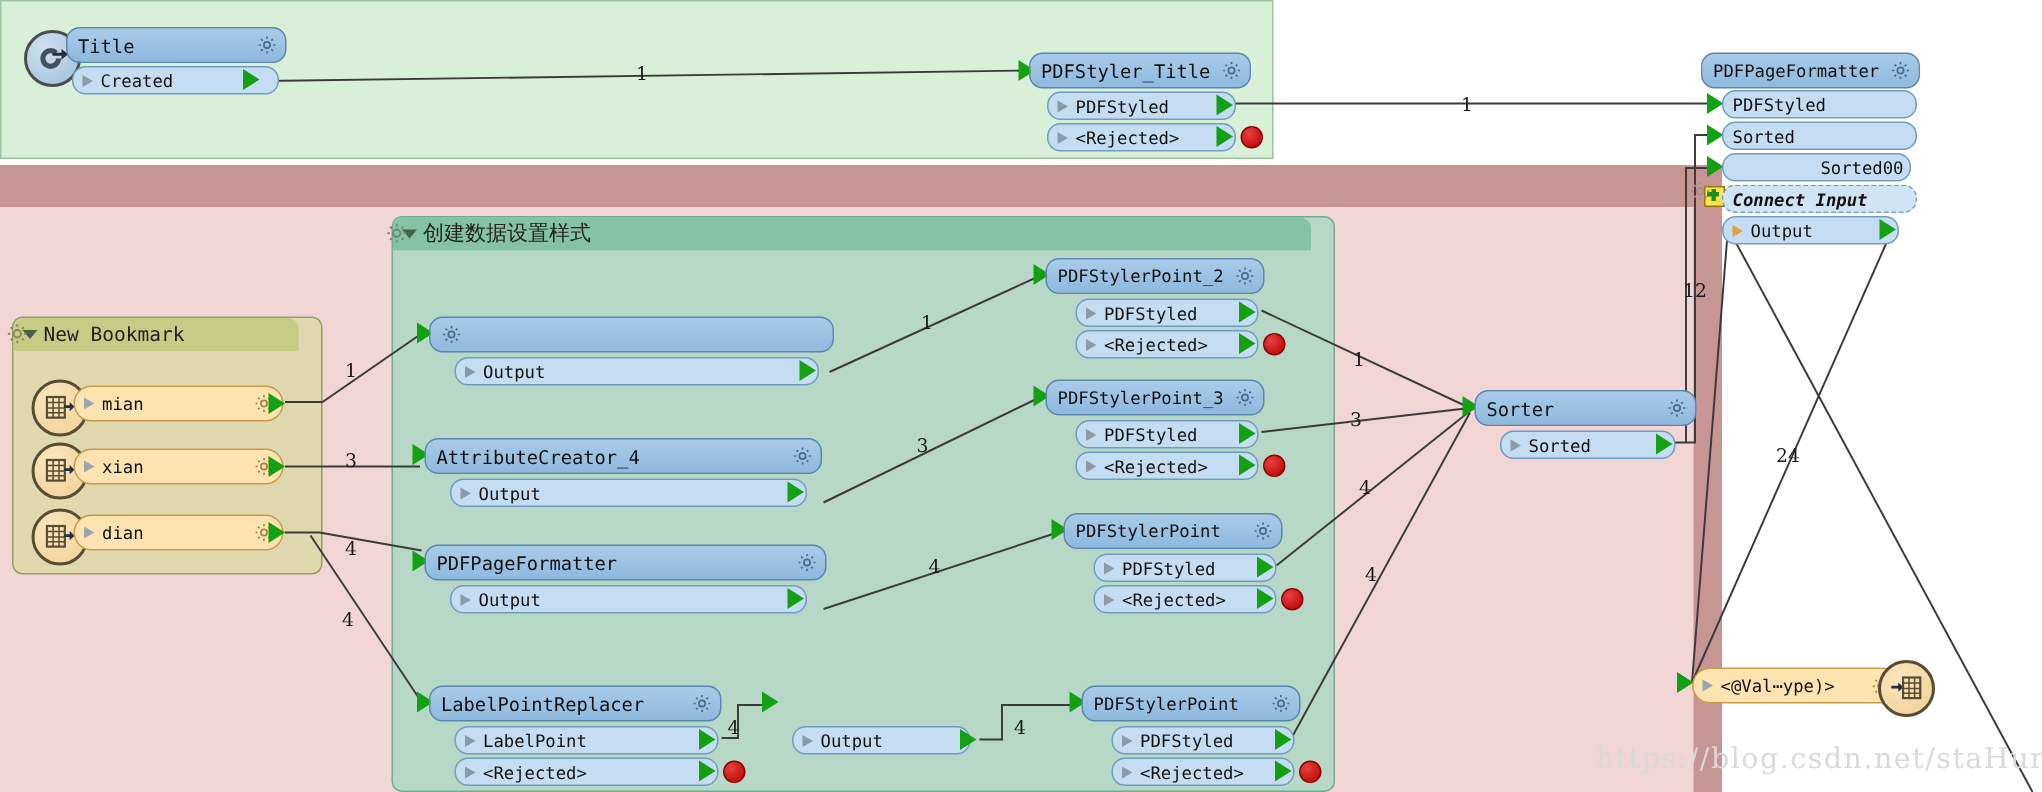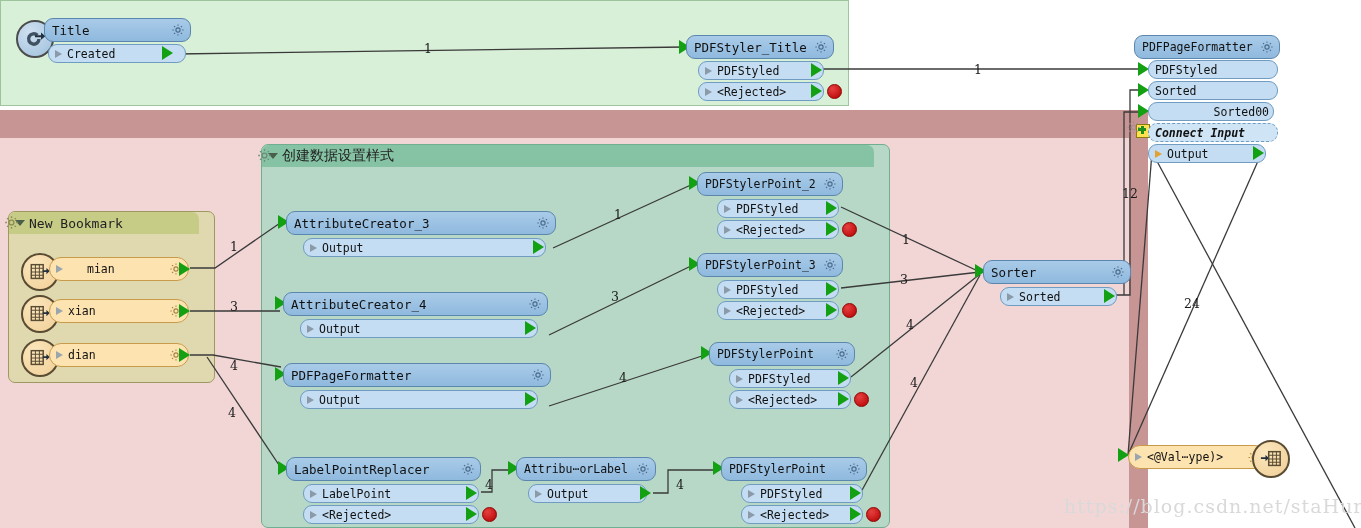--- a/index.html
+++ b/index.html
@@ -281,21 +281,21 @@
   <div class="node" style="left:21px;top:253px;width:170px;height:32px;">
     <div class="badge tan" style="left:0px;top:0px;">
       <svg viewBox="0 0 24 24" width="22" height="22">
         <rect x="2.5" y="4" width="13" height="15" fill="none" stroke="#5a4c33" stroke-width="1.6"></rect>
         <path d="M2.5 8h13M2.5 12h13M2.5 15.5h13M7 4v15M11.3 4v15" stroke="#5a4c33" stroke-width="1.1" fill="none"></path>
         <path d="M15 10 h4 v-2.4 l3.6 3.4 -3.6 3.4 v-2.4 h-4 z" fill="#23313f"></path>
       </svg>
     </div>
     <div class="port yellow" style="left:28px;top:4px;width:140px;height:24px;border-radius:12px;">
       <div class="caret gy"></div>
-      <span class="pnm" style="flex:1;margin-left:19px;">mian</span>
+      <span class="pnm" style="flex:1;">mian</span>
       <span class="gear">
         <svg viewBox="0 0 16 16" width="14" height="14">
             <g fill="none" stroke="#a58344" stroke-width="1.3">
         <circle cx="8" cy="8" r="2.4"></circle>
               <path d="M8 1.6v1.6M8 12.8v1.6M1.6 8h1.6M12.8 8h1.6M3.5 3.5l1.2 1.2M11.3 11.3l1.2 1.2M12.5 3.5l-1.2 1.2M4.7 11.3l-1.2 1.2"></path>
             </g>
           </svg>
       </span>
     </div>
     <div class="arrow" style="left:158px;top:9px;"></div>
@@ -343,21 +343,20 @@
             </g>
           </svg>
       </span>
     </div>
     <div class="arrow" style="left:158px;top:9px;"></div>
   </div>
 
   <div class="node" style="left:286px;top:211px;width:270px;height:47px;">
     <div class="arrow" style="left:-8px;top:4px;"></div>
     <div class="nhdr" style="left:0px;top:0px;width:270px;">
-      <span class="nm">AttributeCreator_3</span>
       <span class="gear">
         <svg viewBox="0 0 16 16" width="14" height="14">
             <g fill="none" stroke="#4a6a8a" stroke-width="1.3">
         <circle cx="8" cy="8" r="2.4"></circle>
               <path d="M8 1.6v1.6M8 12.8v1.6M1.6 8h1.6M12.8 8h1.6M3.5 3.5l1.2 1.2M11.3 11.3l1.2 1.2M12.5 3.5l-1.2 1.2M4.7 11.3l-1.2 1.2"></path>
             </g>
           </svg>
       </span>
     </div>
     <div class="port" style="left:17px;top:27px;width:243px;">
@@ -428,31 +427,20 @@
     <div class="port" style="left:17px;top:48px;width:176px;">
       <div class="caret"></div>
       <span class="pnm">&lt;Rejected&gt;</span>
     </div>
     <div class="arrow" style="left:180px;top:50px;"></div>
     <div class="reddot" style="left:196px;top:50px;"></div>
   </div>
 
   <div class="node" style="left:516px;top:457px;width:142px;height:47px;">
     <div class="arrow" style="left:-8px;top:4px;"></div>
-    <div class="nhdr" style="left:0px;top:0px;width:140px;">
-      <span class="nm" style="font-size:11.5px;">Attribu⋯orLabel</span>
-      <span class="gear">
-        <svg viewBox="0 0 16 16" width="14" height="14">
-            <g fill="none" stroke="#4a6a8a" stroke-width="1.3">
-        <circle cx="8" cy="8" r="2.4"></circle>
-              <path d="M8 1.6v1.6M8 12.8v1.6M1.6 8h1.6M12.8 8h1.6M3.5 3.5l1.2 1.2M11.3 11.3l1.2 1.2M12.5 3.5l-1.2 1.2M4.7 11.3l-1.2 1.2"></path>
-            </g>
-          </svg>
-      </span>
-    </div>
     <div class="port" style="left:12px;top:27px;width:119px;">
       <div class="caret"></div>
       <span class="pnm">Output</span>
     </div>
     <div class="arrow" style="left:124px;top:29px;"></div>
   </div>
 
   <div class="node" style="left:697px;top:172px;width:146px;height:67px;">
     <div class="arrow" style="left:-8px;top:4px;"></div>
     <div class="nhdr" style="left:0px;top:0px;width:146px;">

